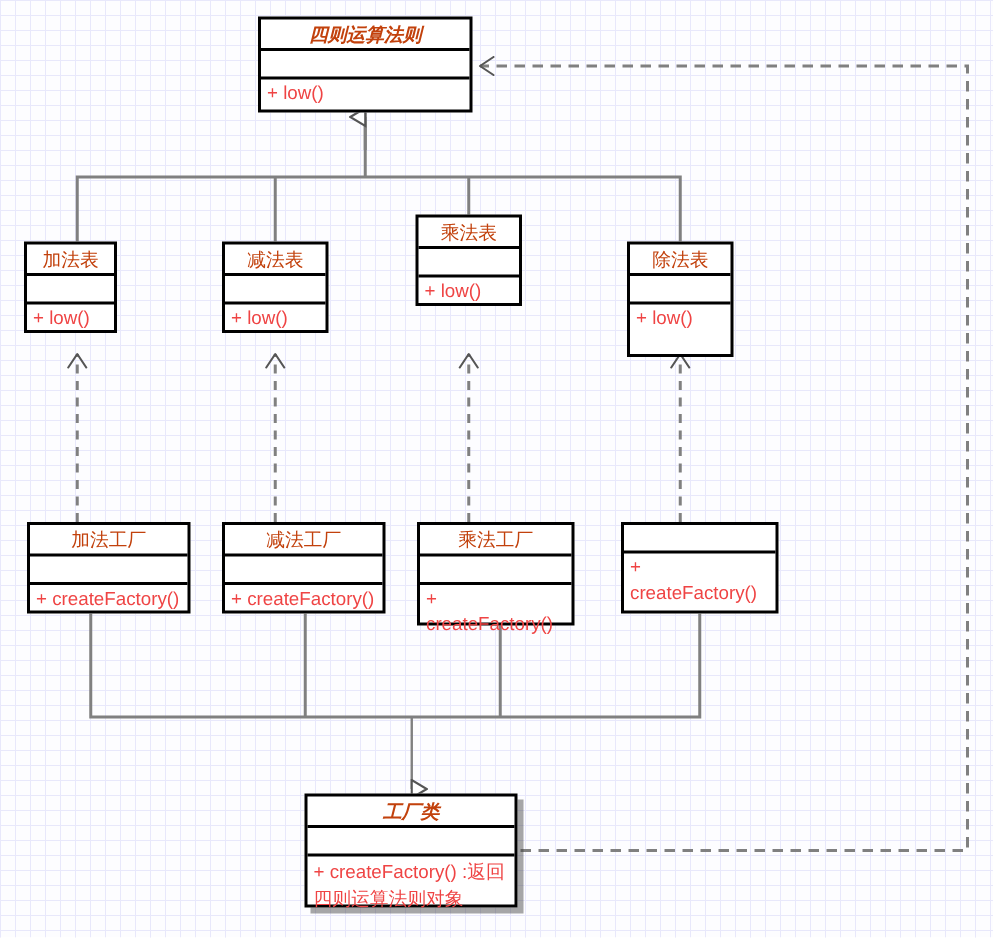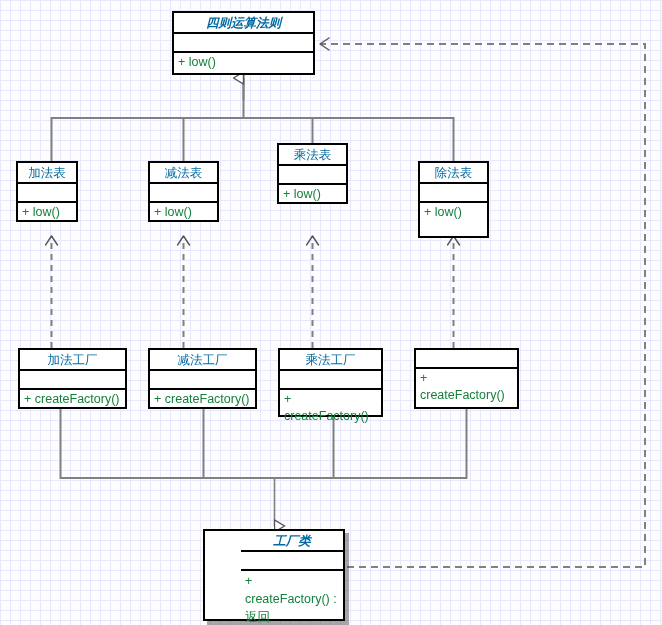--- a/index.html
+++ b/index.html
@@ -40,40 +40,40 @@
   .uml-class.shadowed {
     box-shadow: 4px 4px 0 0 rgba(60,60,60,0.45);
   }
   .cls-name {
     box-sizing: border-box;
     border-bottom: 2px solid #000000;
     text-align: center;
     font-size: 12.5px;
     line-height: 21px;
     height: 21px;
-    color: #0369a1;
+    color: #c2410c;
     white-space: nowrap;
     overflow: hidden;
   }
   .cls-name.abstract {
     font-style: italic;
     font-weight: bold;
   }
   .cls-attrs {
     box-sizing: border-box;
     border-bottom: 2px solid #000000;
     height: 19px;
     font-size: 12.5px;
   }
   .cls-ops {
     box-sizing: border-box;
     padding: 1px 4px 2px 4px;
     font-size: 12.5px;
     line-height: 17px;
-    color: #15803d;
+    color: #ef4444;
     white-space: pre-line;
   }
   .cls-ops.two-line {
     line-height: 18px;
   }
 </style>
 </head>
 <body>
 
 <div id="canvas">
@@ -159,20 +159,20 @@
     <div class="cls-name">乘法工厂</div>
     <div class="cls-attrs"></div>
     <div class="cls-ops">+ createFactory()</div>
   </div>
 
   <div class="uml-class" style="left:414px; top:348px; width:105px; height:61px;">
     <div class="cls-attrs"></div>
     <div class="cls-ops">+ createFactory()</div>
   </div>
 
-  <div class="uml-class shadowed" style="left:203px; top:529px; width:142px; height:92px;padding-left:36px;">
+  <div class="uml-class shadowed" style="left:203px; top:529px; width:142px; height:76px;">
     <div class="cls-name abstract">工厂类</div>
     <div class="cls-attrs"></div>
     <div class="cls-ops two-line">+ createFactory()   :返回
 四则运算法则对象</div>
   </div>
 
 </div>
 
 </body></html>

